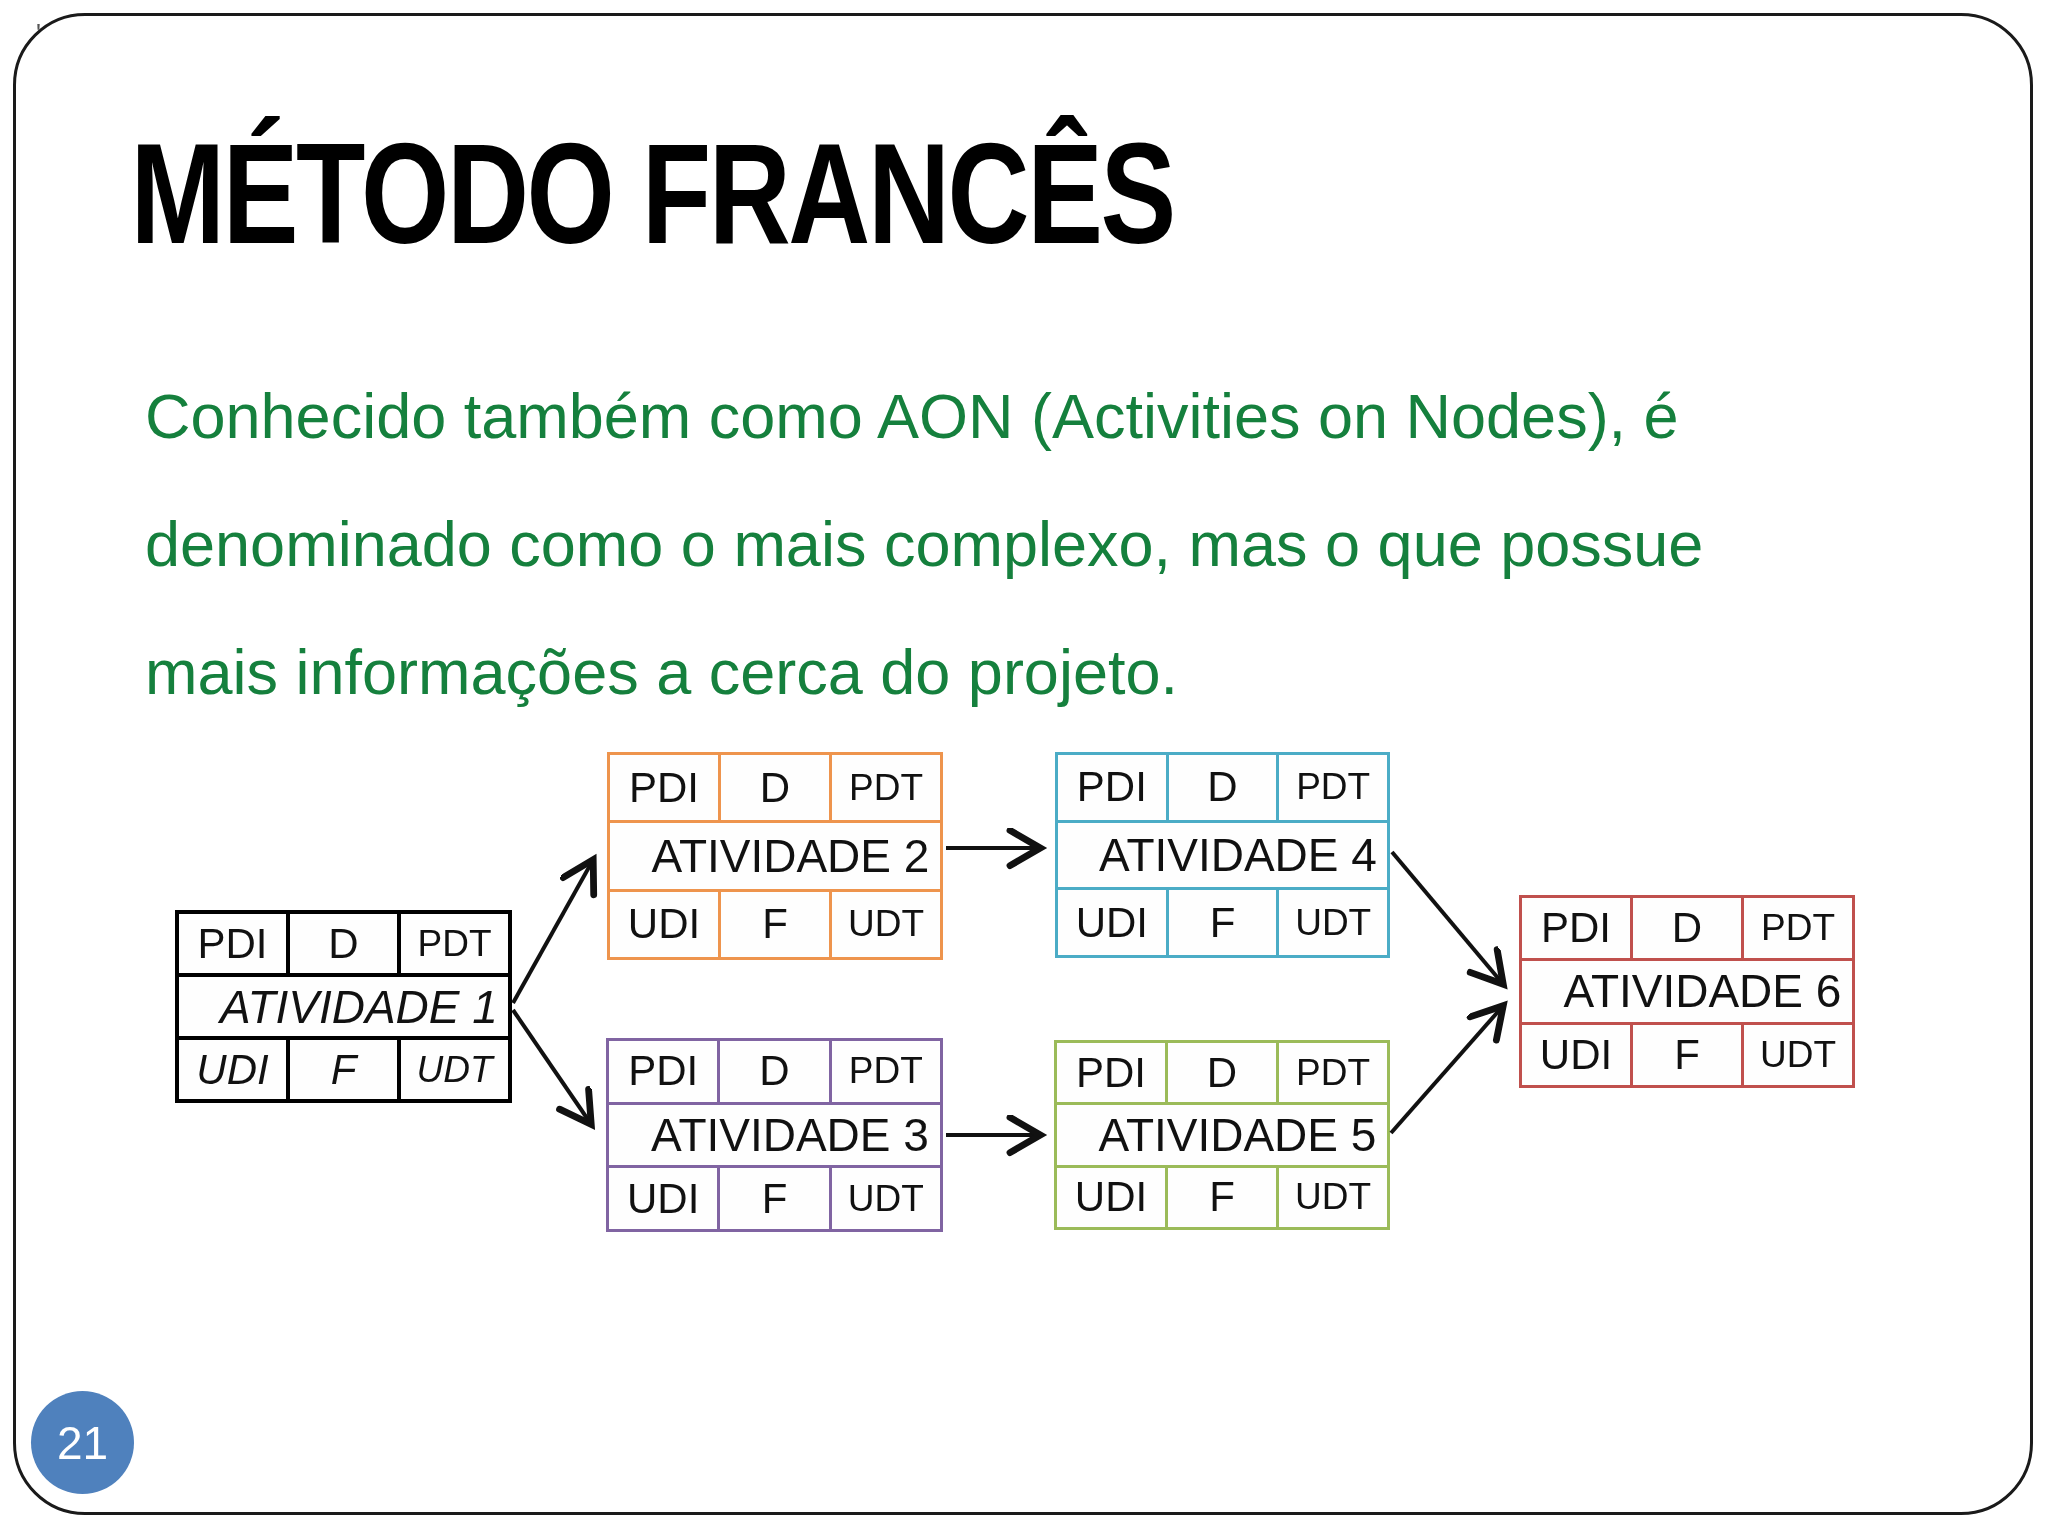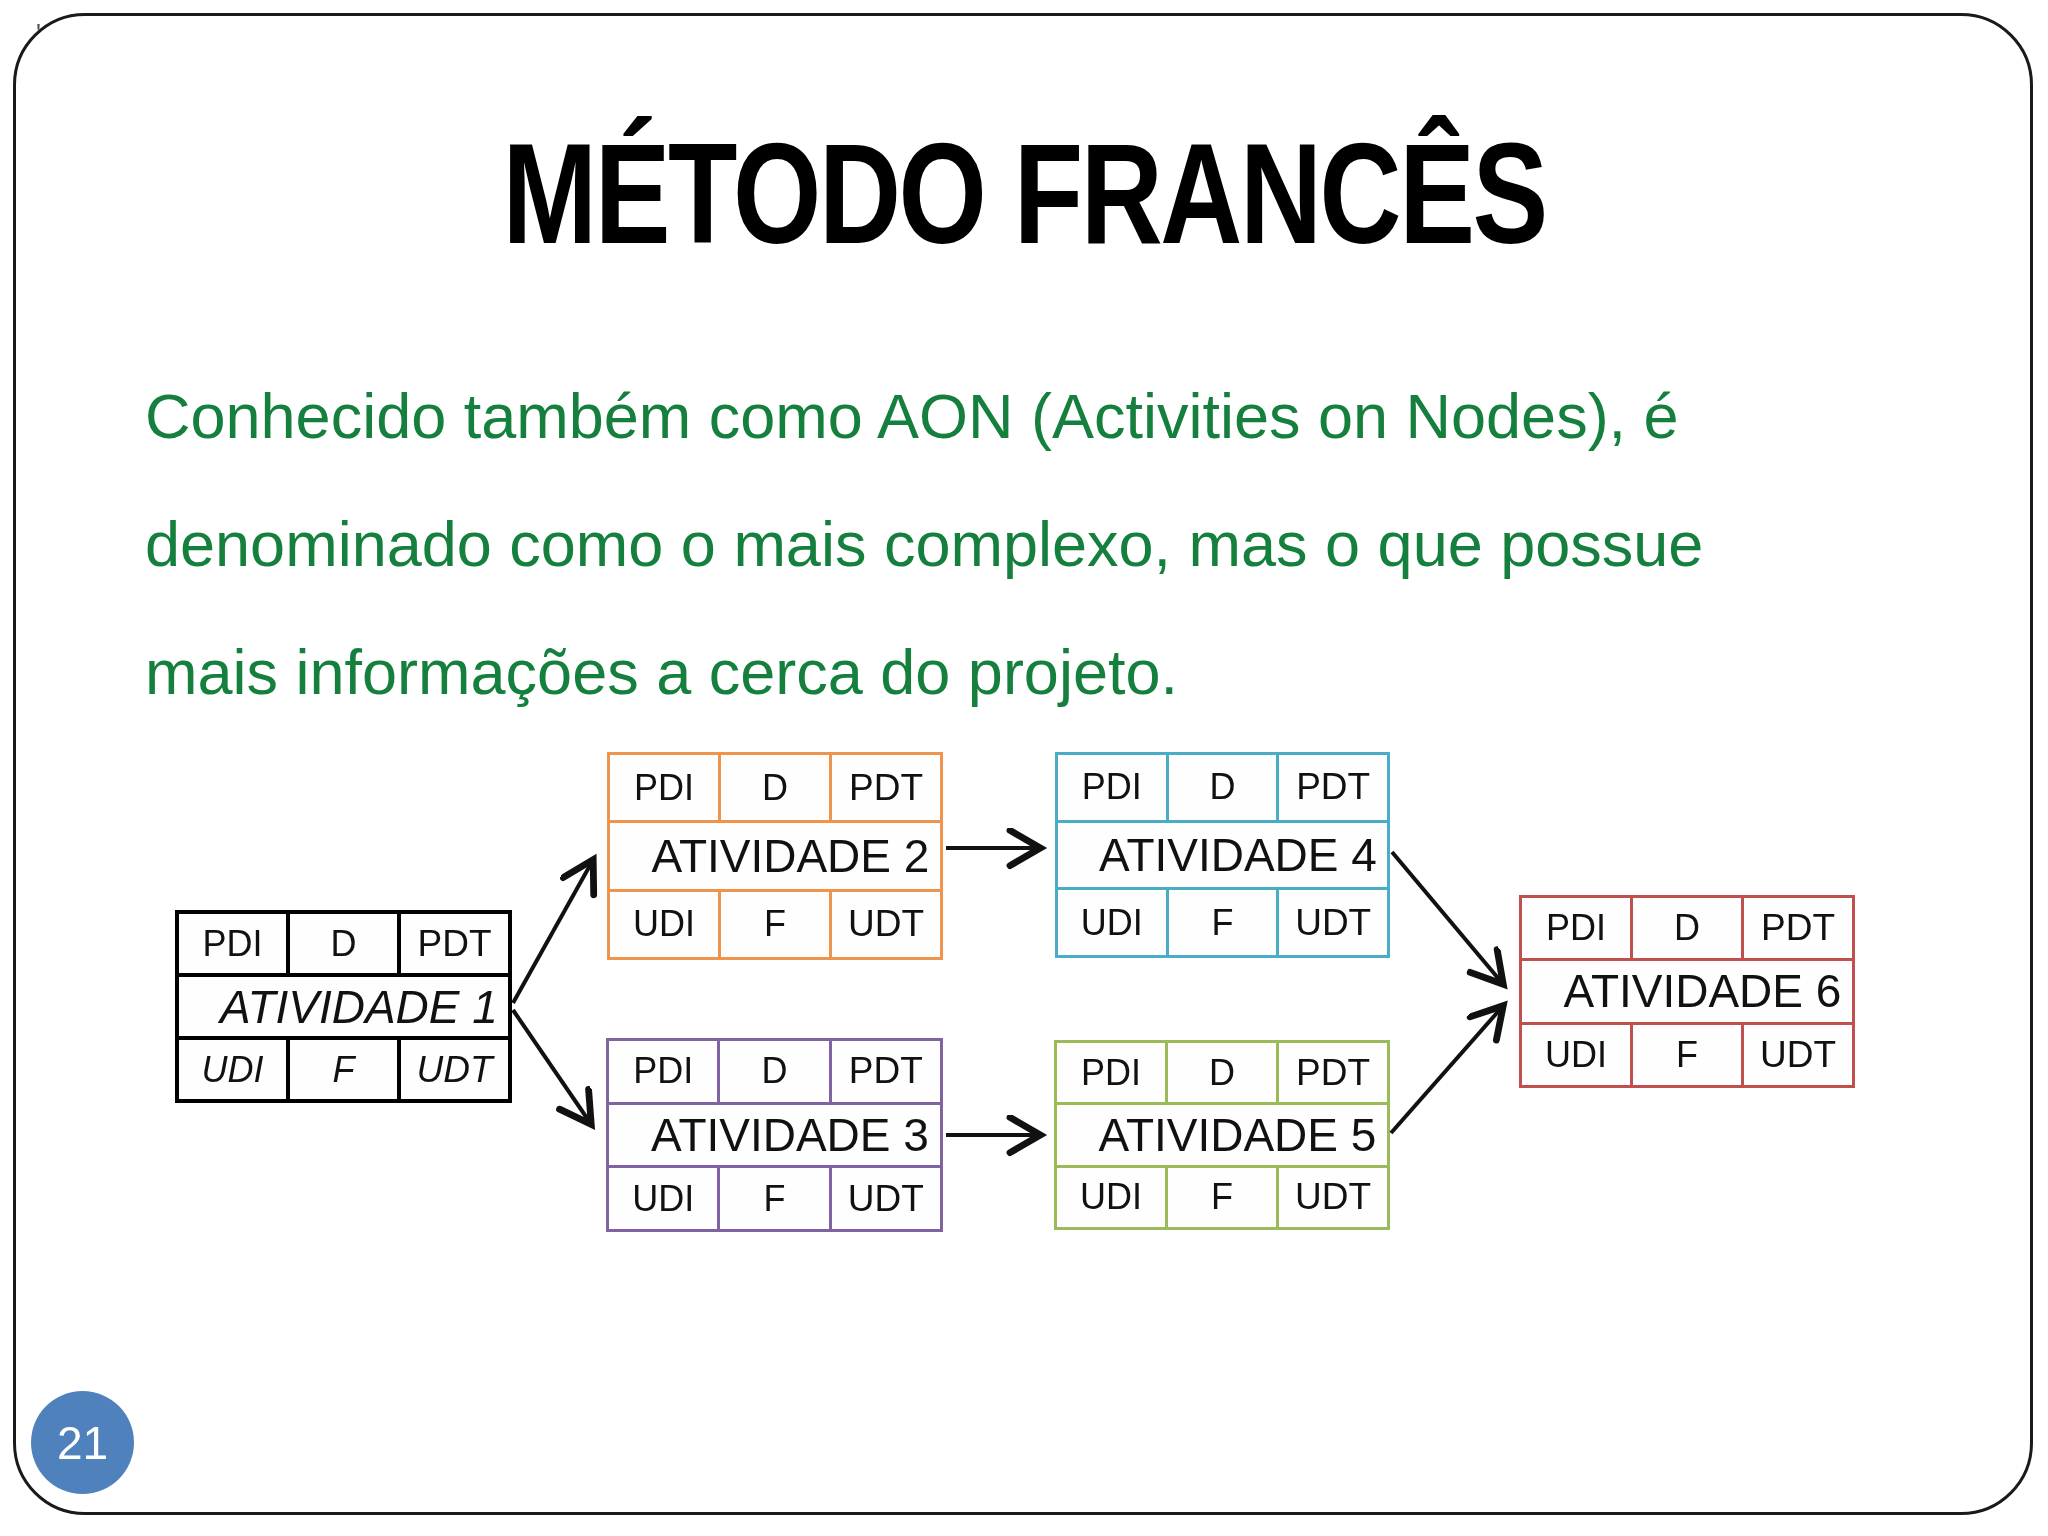--- a/index.html
+++ b/index.html
@@ -2,31 +2,31 @@
 <html><head>
 <meta charset="utf-8">
 <style>
   html,body{margin:0;padding:0;background:#ffffff;}
   body{width:2048px;height:1536px;position:relative;overflow:hidden;
        font-family:"Liberation Sans","DejaVu Sans",sans-serif;color:#111;}
   .slide{position:absolute;inset:0;background:#fff;}
   .slide-border{position:absolute;left:13px;top:13px;width:2020px;height:1502px;
        box-sizing:border-box;border:3px solid #1a1a1a;border-radius:72px;background:transparent;}
   .stray{position:absolute;left:36px;top:20px;font-size:26px;color:#555;line-height:1;}
-  .title-wrap{position:absolute;top:116px;left:0;right:0;text-align:center;}
+  .title-wrap{position:absolute;top:116px;left:0;right:0;text-align:left;}
   .title{display:inline-block;margin:0;font-size:142px;font-weight:bold;line-height:1.1;
        letter-spacing:-3px;transform:scaleX(0.80);transform-origin:center;white-space:nowrap;color:#000;}
   .body{position:absolute;left:145px;top:352px;right:120px;}
   .body-line{font-size:63px;line-height:128px;white-space:nowrap;color:#15803d;}
   
   .node{position:absolute;display:flex;flex-direction:column;box-sizing:border-box;}
   .nrow{display:flex;flex:1;}
   .nrow + .nrow{margin-top:-3px;}
   .ncell{flex:1;background:#fefefe;border:3px solid var(--c,#000);display:flex;align-items:center;
-       justify-content:center;font-size:36px;color:#111;white-space:nowrap;}
+       justify-content:center;font-size:42px;color:#111;white-space:nowrap;}
   .ncell + .ncell{margin-left:-3px;}
   .ncell.small{font-size:37px;}
   .ncell.mid{font-size:46px;padding-left:31px;}
   .node.thick .ncell{border-width:4px;}
   .node.thick .nrow + .nrow{margin-top:-4px;font-style:italic;}
   .node.thick .ncell + .ncell{margin-left:-4px;}
   
   .edges{position:absolute;left:0;top:0;width:2048px;height:1536px;pointer-events:none;}
   .edges line{stroke:#111;stroke-width:4;}
   

